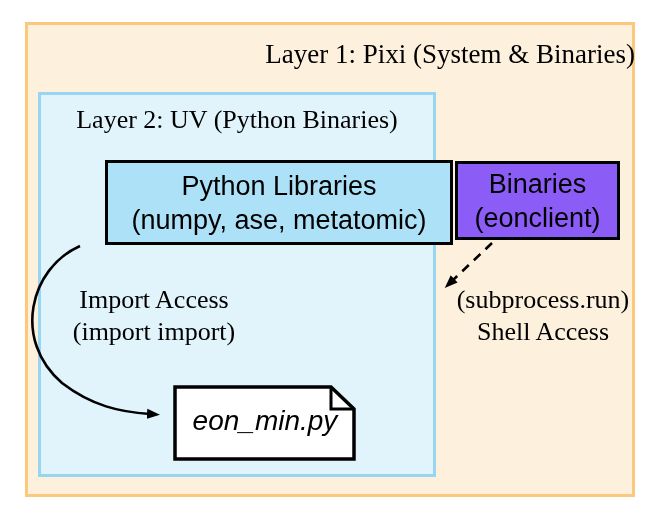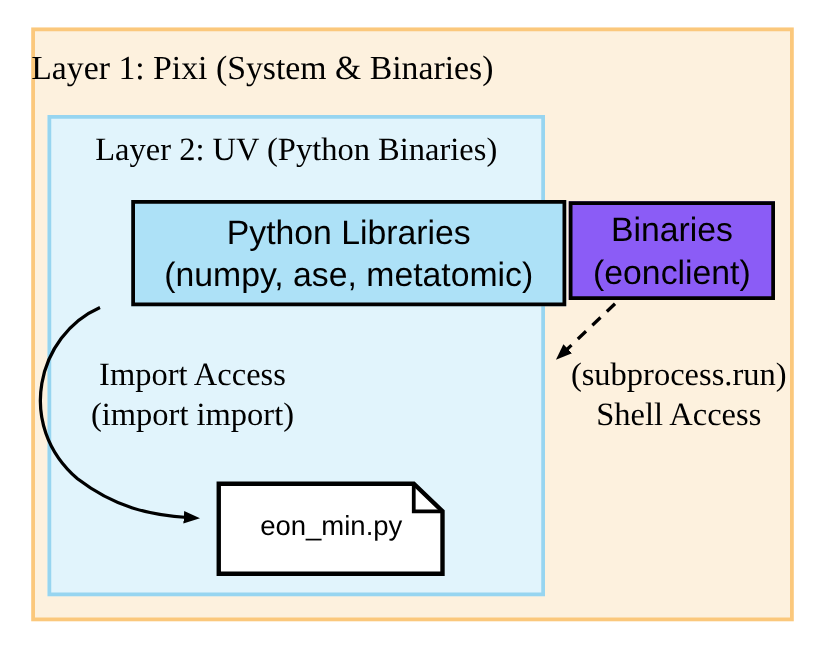--- a/index.html
+++ b/index.html
@@ -6,21 +6,21 @@
   .canvas{
     position:relative;width:663px;height:520px;background:#ffffff;
     font-family:"Liberation Serif","DejaVu Serif",serif;color:#000;
     overflow:hidden;
   }
   .outer-layer{
     position:absolute;left:25px;top:22px;width:610px;height:475px;
     box-sizing:border-box;background:#FDF1DE;border:3px solid #FBC87C;
   }
   .layer1-title{
-    position:absolute;left:25px;top:38px;width:610px;text-align:left;
+    position:absolute;left:25px;top:38px;width:610px;text-align:right;
     font-size:27px;line-height:32px;
   }
   .inner-layer{
     position:absolute;left:38px;top:92px;width:398px;height:385px;
     box-sizing:border-box;background:#E1F4FC;border:3px solid #97D5F0;
   }
   .layer2-title{
     position:absolute;left:38px;top:104px;width:398px;text-align:center;
     font-size:26px;line-height:31px;
   }
@@ -33,21 +33,21 @@
   .pylibs{left:57px;top:160px;width:348px;height:85px;background:#ADE1F7;margin-left:48px;}
   .binaries{left:455px;top:161px;width:165px;height:79px;background:#8b5cf6;}
   .edge-label{
     position:absolute;text-align:center;font-size:26px;line-height:32px;
   }
   .import-label{left:26px;top:284px;width:222px;padding-left:17px;}
   .shell-label{left:430px;top:284px;width:226px;}
   .script-label{
     position:absolute;left:175px;top:390px;width:180px;height:62px;
     display:flex;justify-content:center;align-items:center;
-    font-family:"Liberation Sans","DejaVu Sans",sans-serif;font-size:22px;
+    font-family:"Liberation Sans","DejaVu Sans",sans-serif;font-size:28px;font-style:italic;
   }
   svg.overlay{position:absolute;left:0;top:0;width:663px;height:520px;pointer-events:none;}
 </style>
 </head>
 <body>
 
 <div class="canvas">
 
   <div class="outer-layer"></div>
   <div class="inner-layer"></div>

